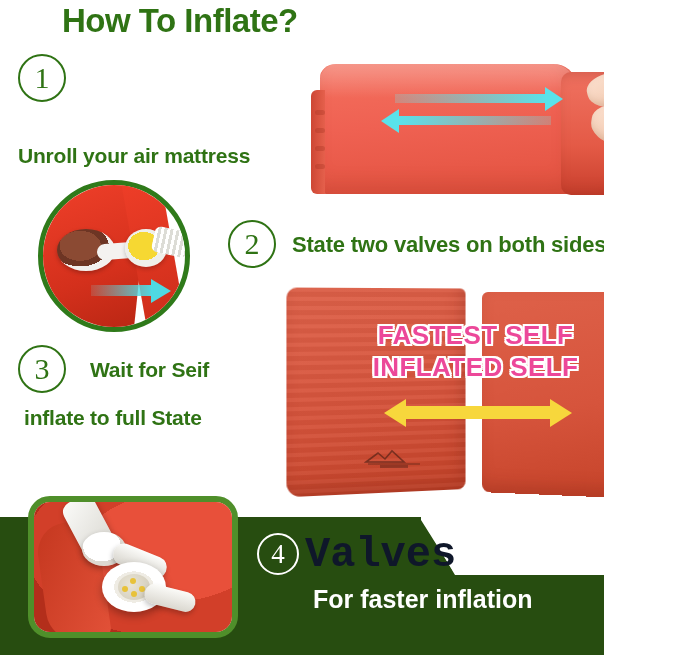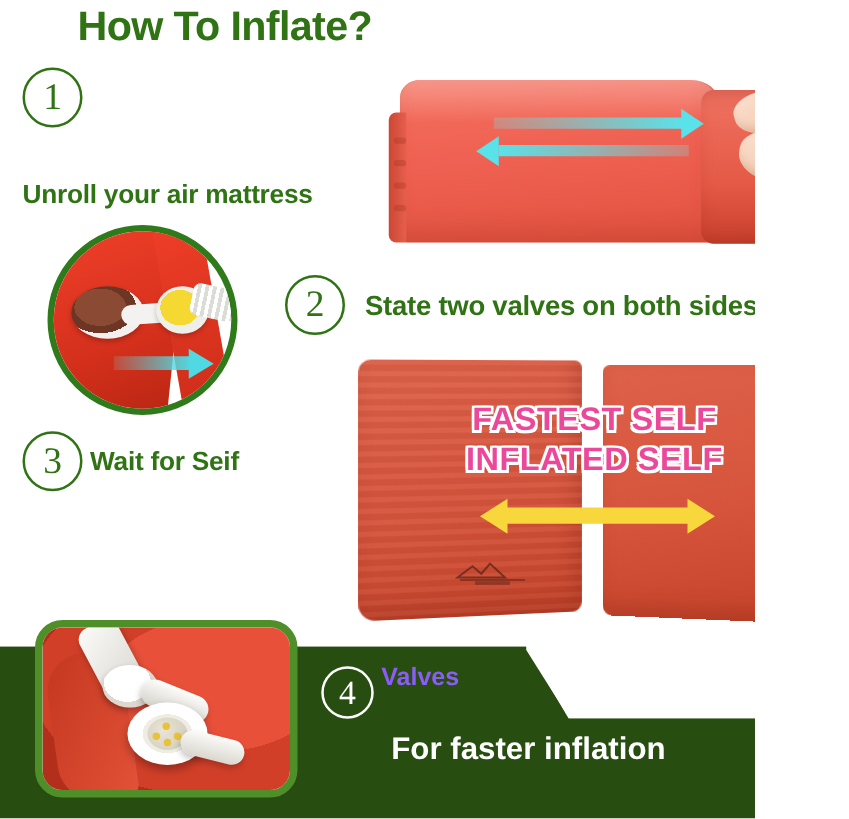--- a/index.html
+++ b/index.html
@@ -426,24 +426,25 @@
     border-radius: 10px;
     transform: rotate(14deg);
     box-shadow: 0 3px 5px rgba(0,0,0,0.22);
   }
 
   
   .banner-title {
     position: absolute;
     left: 305px;
     top: 531px;
-    font-size: 20px;
+    font-size: 42px;
     font-weight: bold;
-    color: #8b5cf6;
+    color: #0f172a;
     white-space: nowrap;
+    font-family: Liberation Mono, monospace;
   }
   .banner-sub {
     position: absolute;
     left: 313px;
     top: 585px;
     font-size: 25px;
     font-weight: bold;
     color: #ffffff;
     white-space: nowrap;
   }
@@ -493,22 +494,23 @@
     <div class="vc-arrow"></div>
     <div class="vc-arrowhead"></div>
   </div>
 
   <div class="step-circle dark" style="left:228px; top:220px; width:48px; height:48px; line-height:44px; font-size:30px;">2</div>
 
   <div class="step-label" style="left:292px; top:232px; font-size:22px;">State two valves on both sides</div>
 
   <div class="step-circle dark" style="left:18px; top:345px; width:48px; height:48px; line-height:44px; font-size:30px;">3</div>
 
-  <div class="step-label" style="left:72px; top:358px;">Wait for Seif</div>
-
+  <div class="step-label" style="left:90px; top:358px;">Wait for Seif</div>
+
+  <div class="step-label" style="left:24px; top:406px;">inflate to full State</div>
 
   <div class="pads">
     <div class="pad pad-left"></div>
     <div class="pad pad-right"></div>
 
     <svg class="pad-logo" viewBox="0 0 60 22">
       <path d="M2 14 L14 5 L21 11 L28 3 L40 14 Z" fill="none" stroke="#5a2418" stroke-width="1.6"></path>
       <path d="M4 16 L56 16" stroke="#5a2418" stroke-width="1.2"></path>
       <rect x="16" y="17" width="28" height="3" fill="#5a2418" opacity="0.65"></rect>
     </svg>

